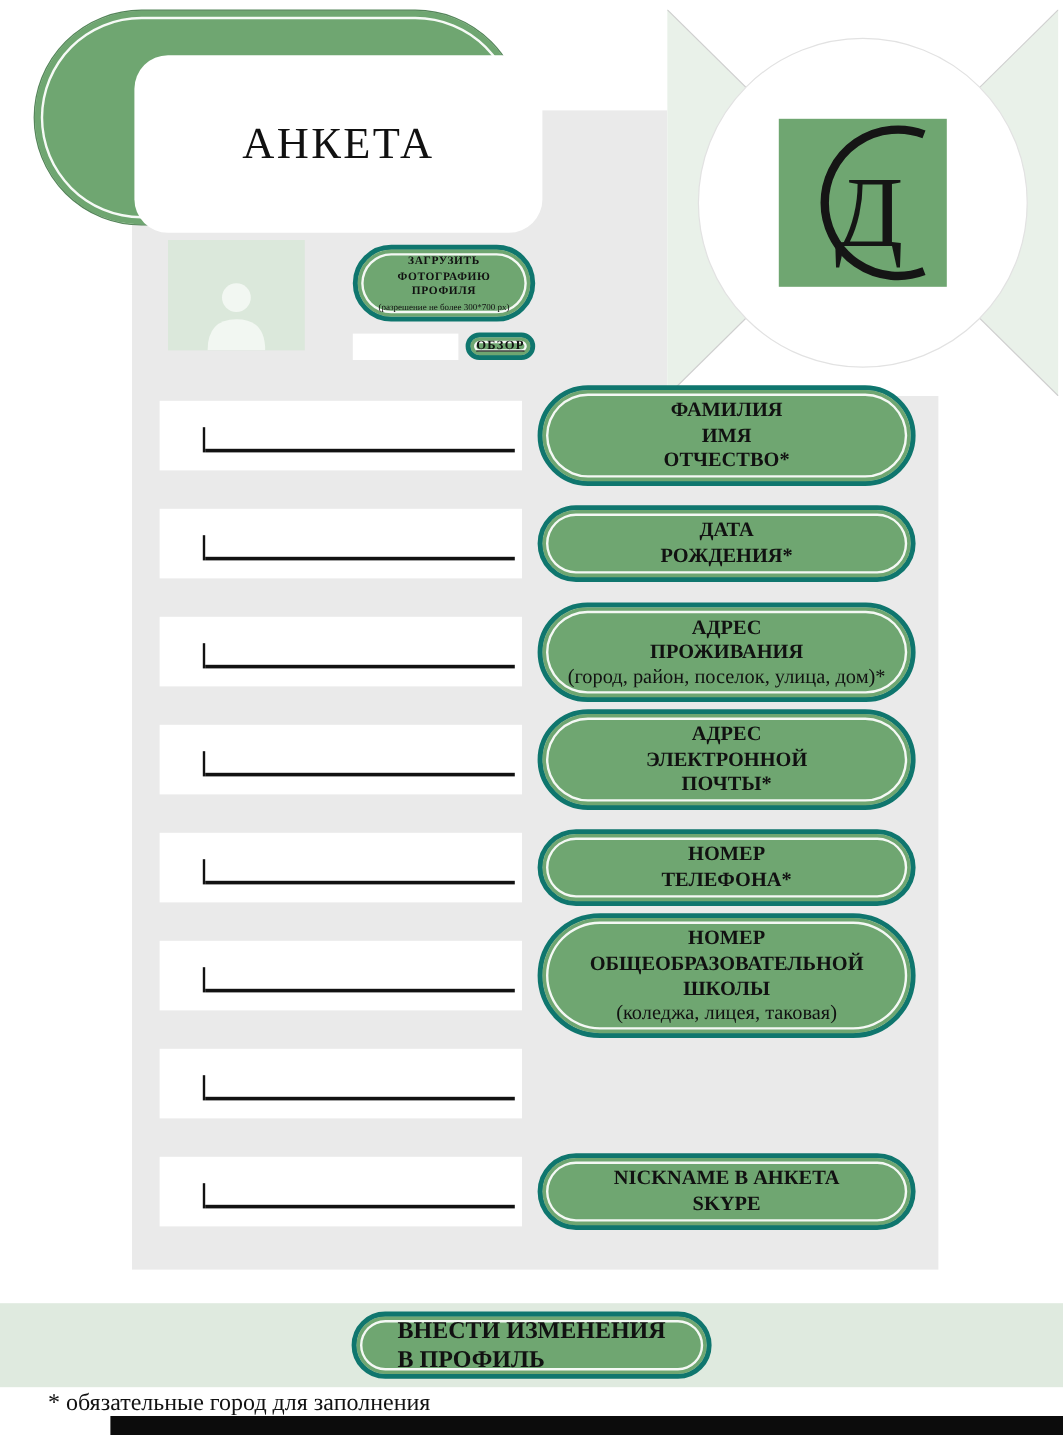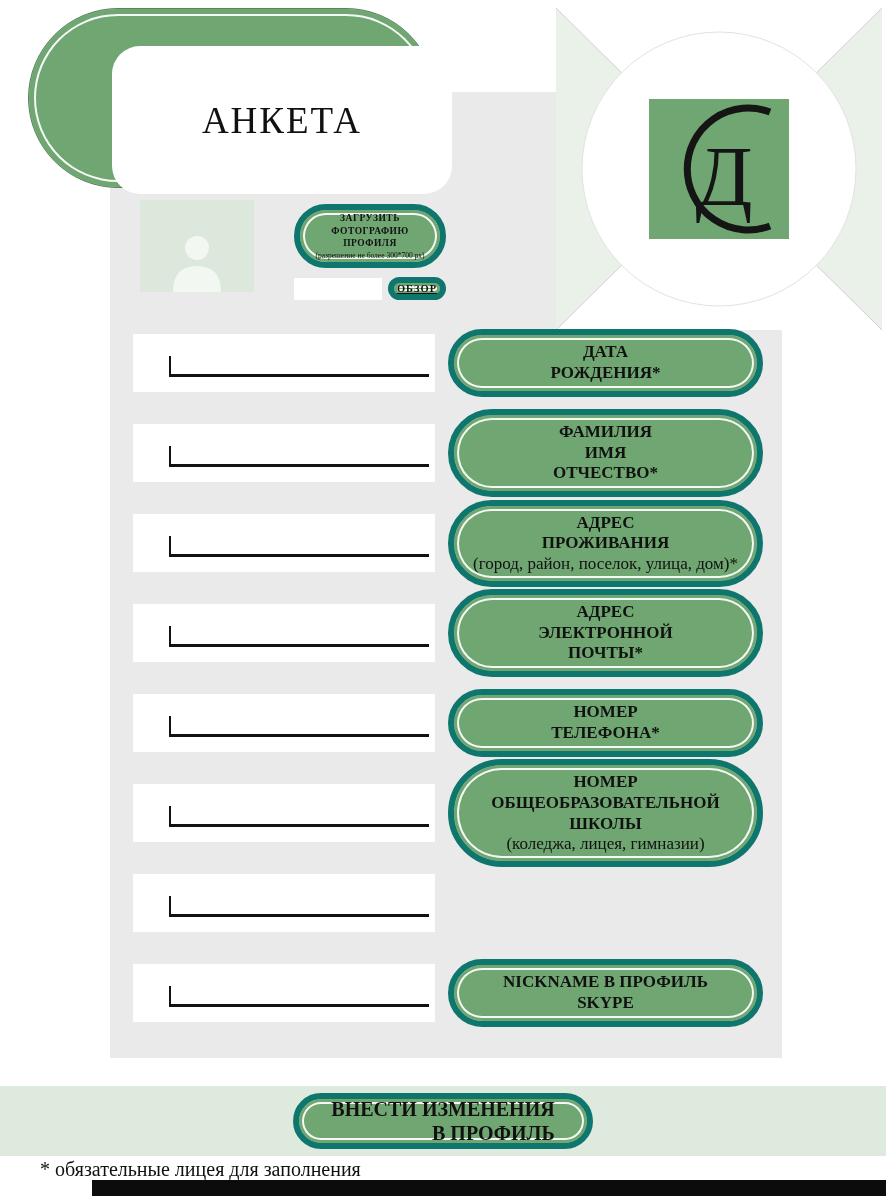--- a/index.html
+++ b/index.html
@@ -41,21 +41,21 @@
   .logo-panel { left:556px; top:8px; width:326px; height:322px; }
 
   
   .avatar {
     left:140px; top:200px; width:114px; height:92px;
     background:#dbe8db; overflow:hidden;
     display:flex; align-items:flex-end; justify-content:center;
   }
   .pill {
     background:#6fa671;
-    border:6px solid #0f766e;
+    border:4px solid #0f766e;
     border-radius:999px;
     box-shadow: inset 0 0 0 3px #6fa671, inset 0 0 0 5px #f4f8f4;
   }
   .upload-btn {
     left:294px; top:204px; width:152px; height:64px;
     display:flex; flex-direction:column; align-items:center; justify-content:center;
     text-align:center; cursor:pointer; color:#111;
   }
   .upload-btn .u-label { font-size:9.5px; font-weight:bold; line-height:1.35; white-space:pre-line; letter-spacing:0.5px; }
   .upload-btn .u-note { font-size:7.5px; line-height:1.2; margin-top:1px; }
@@ -94,21 +94,21 @@
 
   
   .submit-bar {
     left:0; top:1086px; width:886px; height:70px;
     background:#dfeadf;
     display:flex; align-items:center; justify-content:center;
   }
   .submit-btn {
     width:300px; height:56px;
     display:flex; align-items:center; justify-content:center;
-    font-size:20px; font-weight:bold; text-align:right;
+    font-size:20px; font-weight:bold; text-align:left;
     white-space:pre-line; line-height:1.2; cursor:pointer; color:#111;
   }
 
   .required-note { left:40px; top:1158px; font-size:20px; }
   .bottom-bar { left:92px; top:1180px; width:794px; height:16px; background:#0c0c0c; }
 </style>
 </head>
 <body>
 
 <div class="abs form-panel"></div>
@@ -153,45 +153,45 @@
   <span>ОБЗОР</span>
 </div>
 
 <div class="abs rows">
   <div class="field-row">
     <div class="field-input">
       <span class="text-cursor"></span>
       <span class="field-underline"></span>
     </div>
     <div class="pill field-pill">
-      <span class="f-label">ДАТА
-РОЖДЕНИЯ*</span>
-      <span class="f-note"></span>
-    </div>
-  </div>
-
-  <div class="field-row">
-    <div class="field-input">
-      <span class="text-cursor"></span>
-      <span class="field-underline"></span>
-    </div>
-    <div class="pill field-pill">
       <span class="f-label">ФАМИЛИЯ
 ИМЯ
 ОТЧЕСТВО*</span>
       <span class="f-note"></span>
     </div>
   </div>
 
   <div class="field-row">
     <div class="field-input">
       <span class="text-cursor"></span>
       <span class="field-underline"></span>
     </div>
     <div class="pill field-pill">
+      <span class="f-label">ДАТА
+РОЖДЕНИЯ*</span>
+      <span class="f-note"></span>
+    </div>
+  </div>
+
+  <div class="field-row">
+    <div class="field-input">
+      <span class="text-cursor"></span>
+      <span class="field-underline"></span>
+    </div>
+    <div class="pill field-pill">
       <span class="f-label">АДРЕС
 ПРОЖИВАНИЯ</span>
       <span class="f-note">(город, район, поселок, улица, дом)*</span>
     </div>
   </div>
 
   <div class="field-row">
     <div class="field-input">
       <span class="text-cursor"></span>
       <span class="field-underline"></span>
@@ -217,45 +217,45 @@
   </div>
 
   <div class="field-row">
     <div class="field-input">
       <span class="text-cursor"></span>
       <span class="field-underline"></span>
     </div>
     <div class="pill field-pill">
       <span class="f-label">НОМЕР
 ОБЩЕОБРАЗОВАТЕЛЬНОЙ ШКОЛЫ</span>
-      <span class="f-note">(коледжа, лицея, гимназии)</span>
-    </div>
-  </div>
-
-  <div class="field-row">
-    <div class="field-input">
-      <span class="text-cursor"></span>
-      <span class="field-underline"></span>
-    </div>
-  </div>
-
-  <div class="field-row">
-    <div class="field-input">
-      <span class="text-cursor"></span>
-      <span class="field-underline"></span>
-    </div>
-    <div class="pill field-pill">
-      <span class="f-label">NICKNAME В ПРОФИЛЬ
+      <span class="f-note">(коледжа, лицея, таковая)</span>
+    </div>
+  </div>
+
+  <div class="field-row">
+    <div class="field-input">
+      <span class="text-cursor"></span>
+      <span class="field-underline"></span>
+    </div>
+  </div>
+
+  <div class="field-row">
+    <div class="field-input">
+      <span class="text-cursor"></span>
+      <span class="field-underline"></span>
+    </div>
+    <div class="pill field-pill">
+      <span class="f-label">NICKNAME В АНКЕТА
 SKYPE</span>
       <span class="f-note"></span>
     </div>
   </div>
 </div>
 
 <div class="abs submit-bar">
   <div class="pill submit-btn">
     <span>ВНЕСТИ ИЗМЕНЕНИЯ
 В ПРОФИЛЬ</span>
   </div>
 </div>
 
-<div class="abs required-note">* обязательные лицея для заполнения</div>
+<div class="abs required-note">* обязательные город для заполнения</div>
 <div class="abs bottom-bar"></div>
 
 </body></html>

